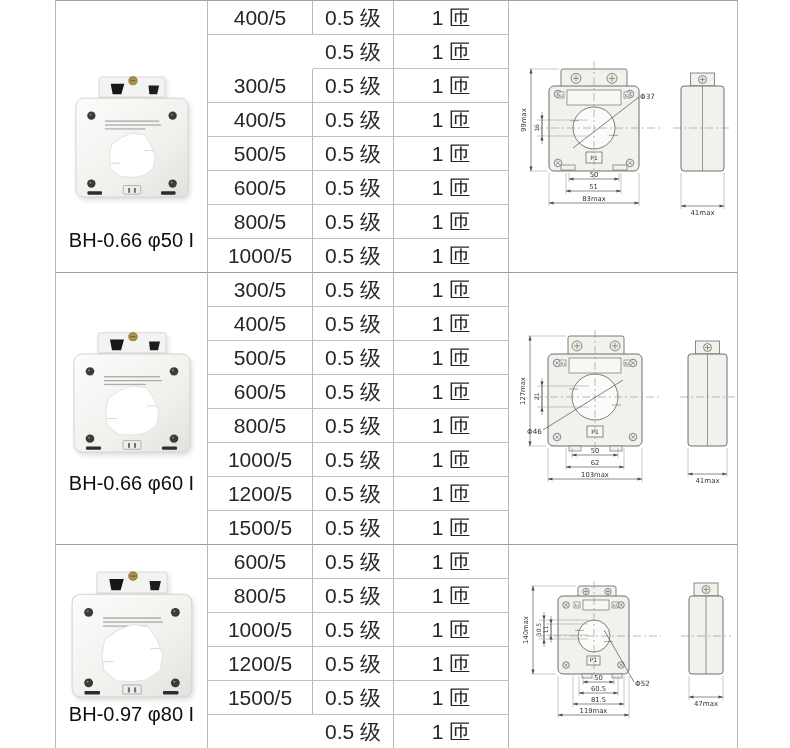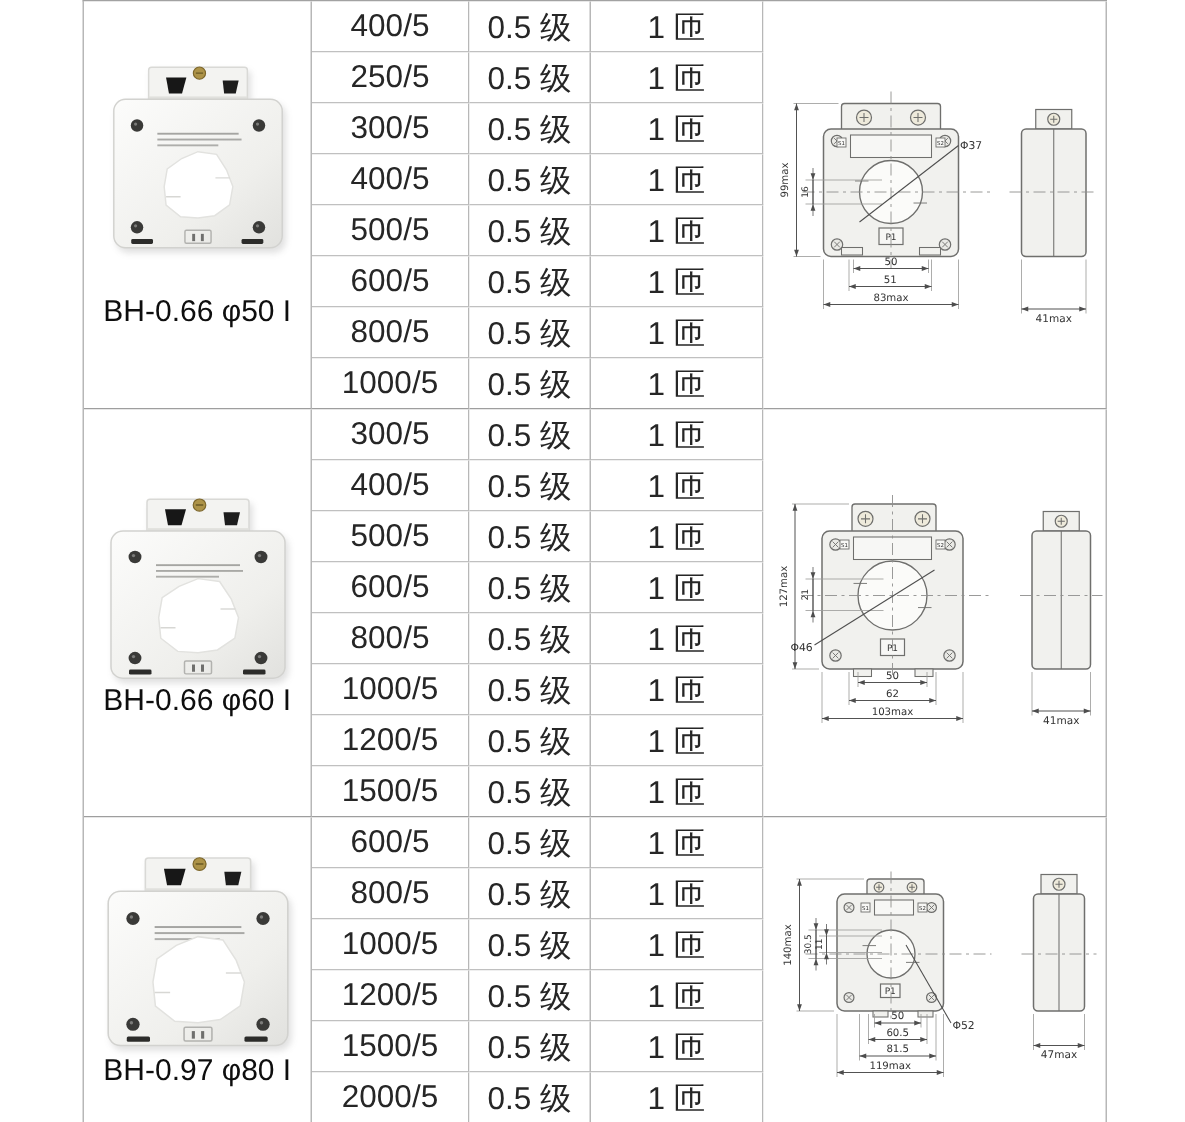--- a/index.html
+++ b/index.html
@@ -17,21 +17,21 @@
   .model{font-size:20px;color:#0e0e0e;white-space:nowrap;}
   .draw-cell{display:block;padding:0;}
   svg{display:block;}
   .photo-svg{filter:drop-shadow(2px 3px 2px rgba(70,70,70,.16));}
 </style>
 </head>
 <body>
 
 <div class="page">
   <div class="grid" id="grid">
-      <div class="cell photo-cell secend" style="grid-area: 1 / 1 / span 8; padding-top: 40px;">
+      <div class="cell photo-cell secend" style="grid-area: 1 / 1 / span 8; padding-top: 72px;">
         <svg viewBox="0 0 124 132" width="120" height="128" preserveAspectRatio="none" class="photo-svg">
           <defs>
             <linearGradient id="pg0" x1="0" y1="0" x2="1" y2="1">
               <stop offset="0%" stop-color="#fcfcfb"></stop>
               <stop offset="65%" stop-color="#efefec"></stop>
               <stop offset="100%" stop-color="#e1e1de"></stop>
             </linearGradient>
           </defs>
           <g>
             <rect x="28" y="4" width="68" height="26" rx="2" fill="#f3f3f1" stroke="#d9d9d6" stroke-width="1"></rect>
@@ -62,21 +62,20 @@
             <rect x="64" y="118.5" width="2" height="5" fill="#6f6f6d"></rect>
             <rect x="16" y="122" width="15" height="3.5" rx="1" fill="#2c2c2a"></rect>
             <rect x="92" y="122" width="15" height="3.5" rx="1" fill="#2c2c2a"></rect>
           </g>
         </svg>
         <div class="model" style="margin-top: 28px;">BH-0.66 φ50 I</div>
       </div>
       <div class="cell datacell" style="grid-area: 1 / 2;">400/5</div>
       <div class="cell datacell" style="grid-area: 1 / 3;">0.5 级</div>
       <div class="cell datacell" style="grid-area: 1 / 4;">1 匝</div>
-      <div class="cell datacell" style="grid-area: 2 / 2;">250/5</div>
       <div class="cell datacell" style="grid-area: 2 / 3;">0.5 级</div>
       <div class="cell datacell" style="grid-area: 2 / 4;">1 匝</div>
       <div class="cell datacell" style="grid-area: 3 / 2;">300/5</div>
       <div class="cell datacell" style="grid-area: 3 / 3;">0.5 级</div>
       <div class="cell datacell" style="grid-area: 3 / 4;">1 匝</div>
       <div class="cell datacell" style="grid-area: 4 / 2;">400/5</div>
       <div class="cell datacell" style="grid-area: 4 / 3;">0.5 级</div>
       <div class="cell datacell" style="grid-area: 4 / 4;">1 匝</div>
       <div class="cell datacell" style="grid-area: 5 / 2;">500/5</div>
       <div class="cell datacell" style="grid-area: 5 / 3;">0.5 级</div>
@@ -213,21 +212,21 @@
             <polygon points="89.0,86.0 86.6,100.2 75.0,108.4 62.0,110.3 48.5,109.4 37.2,100.3 35.8,86.0 38.1,72.2 49.4,64.3 62.0,59.0 76.4,61.0 84.2,73.2" fill="#ffffff" stroke="#e2e2df" stroke-width="1"></polygon>
             <line x1="37" y1="93" x2="47" y2="93" stroke="#d7d7d4" stroke-width="1"></line>
             <line x1="77" y1="80" x2="87" y2="80" stroke="#dadad7" stroke-width="1"></line>
             <rect x="53" y="116" width="18" height="9" rx="1" fill="none" stroke="#b2b2af" stroke-width="1"></rect>
             <rect x="58" y="118.5" width="2" height="5" fill="#6f6f6d"></rect>
             <rect x="64" y="118.5" width="2" height="5" fill="#6f6f6d"></rect>
             <rect x="16" y="122" width="15" height="3.5" rx="1" fill="#2c2c2a"></rect>
             <rect x="92" y="122" width="15" height="3.5" rx="1" fill="#2c2c2a"></rect>
           </g>
         </svg>
-        <div class="model" style="margin-top: 0;">BH-0.66 φ60 I</div>
+        <div class="model" style="margin-top: 16px;">BH-0.66 φ60 I</div>
       </div>
       <div class="cell datacell" style="grid-area: 9 / 2;">300/5</div>
       <div class="cell datacell" style="grid-area: 9 / 3;">0.5 级</div>
       <div class="cell datacell" style="grid-area: 9 / 4;">1 匝</div>
       <div class="cell datacell" style="grid-area: 10 / 2;">400/5</div>
       <div class="cell datacell" style="grid-area: 10 / 3;">0.5 级</div>
       <div class="cell datacell" style="grid-area: 10 / 4;">1 匝</div>
       <div class="cell datacell" style="grid-area: 11 / 2;">500/5</div>
       <div class="cell datacell" style="grid-area: 11 / 3;">0.5 级</div>
       <div class="cell datacell" style="grid-area: 11 / 4;">1 匝</div>
@@ -386,21 +385,20 @@
       <div class="cell datacell" style="grid-area: 18 / 4;">1 匝</div>
       <div class="cell datacell" style="grid-area: 19 / 2;">1000/5</div>
       <div class="cell datacell" style="grid-area: 19 / 3;">0.5 级</div>
       <div class="cell datacell" style="grid-area: 19 / 4;">1 匝</div>
       <div class="cell datacell" style="grid-area: 20 / 2;">1200/5</div>
       <div class="cell datacell" style="grid-area: 20 / 3;">0.5 级</div>
       <div class="cell datacell" style="grid-area: 20 / 4;">1 匝</div>
       <div class="cell datacell" style="grid-area: 21 / 2;">1500/5</div>
       <div class="cell datacell" style="grid-area: 21 / 3;">0.5 级</div>
       <div class="cell datacell" style="grid-area: 21 / 4;">1 匝</div>
-      <div class="cell datacell secend" style="grid-area: 22 / 2;">2000/5</div>
       <div class="cell datacell secend" style="grid-area: 22 / 3;">0.5 级</div>
       <div class="cell datacell secend" style="grid-area: 22 / 4;">1 匝</div>
       <div class="cell draw-cell secend" style="grid-area: 17 / 5 / span 6;">
         <svg viewBox="0 0 229 204" width="229" height="204">
           <g>
             <rect x="69" y="41" width="38" height="13" rx="2" fill="#f1f1ee" stroke="#6f6f6d" stroke-width="0.9"></rect>
             <circle cx="77" cy="46.5" r="3.2" fill="#eeeadb" stroke="#6f6f6d" stroke-width="0.8"></circle>
             <line x1="75.08" y1="46.5" x2="78.92" y2="46.5" stroke="#6f6f6d" stroke-width="0.7"></line>
             <line x1="77" y1="44.58" x2="77" y2="48.42" stroke="#6f6f6d" stroke-width="0.7"></line>
             <circle cx="99" cy="46.5" r="3.2" fill="#eeeadb" stroke="#6f6f6d" stroke-width="0.8"></circle>

